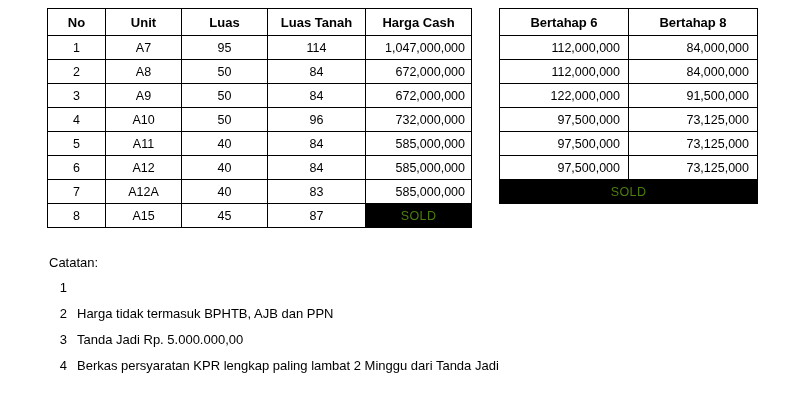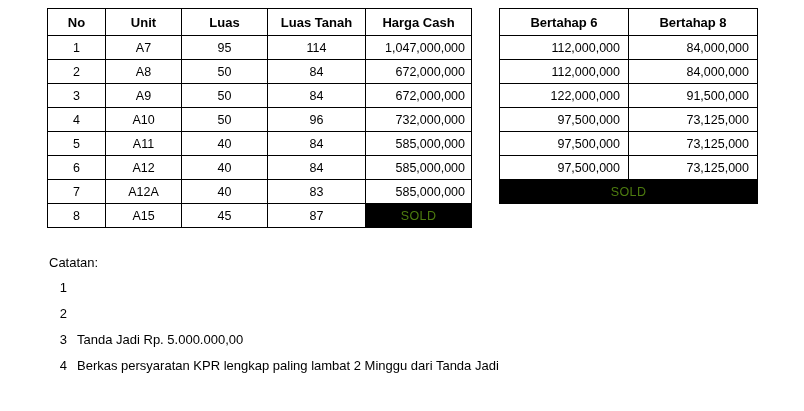--- a/index.html
+++ b/index.html
@@ -241,20 +241,21 @@
   </table>
 
   <div id="notes">
     <p class="notes-title">Catatan:</p>
     <ol>
       <li>
         <span class="num">1</span>
       </li>
       <li>
         <span class="num">2</span>
+        <span class="txt">Harga tidak termasuk BPHTB, AJB dan PPN</span>
       </li>
       <li>
         <span class="num">3</span>
         <span class="txt">Tanda Jadi Rp. 5.000.000,00</span>
       </li>
       <li>
         <span class="num">4</span>
         <span class="txt">Berkas persyaratan KPR lengkap paling lambat 2 Minggu dari Tanda Jadi</span>
       </li>
     </ol>

